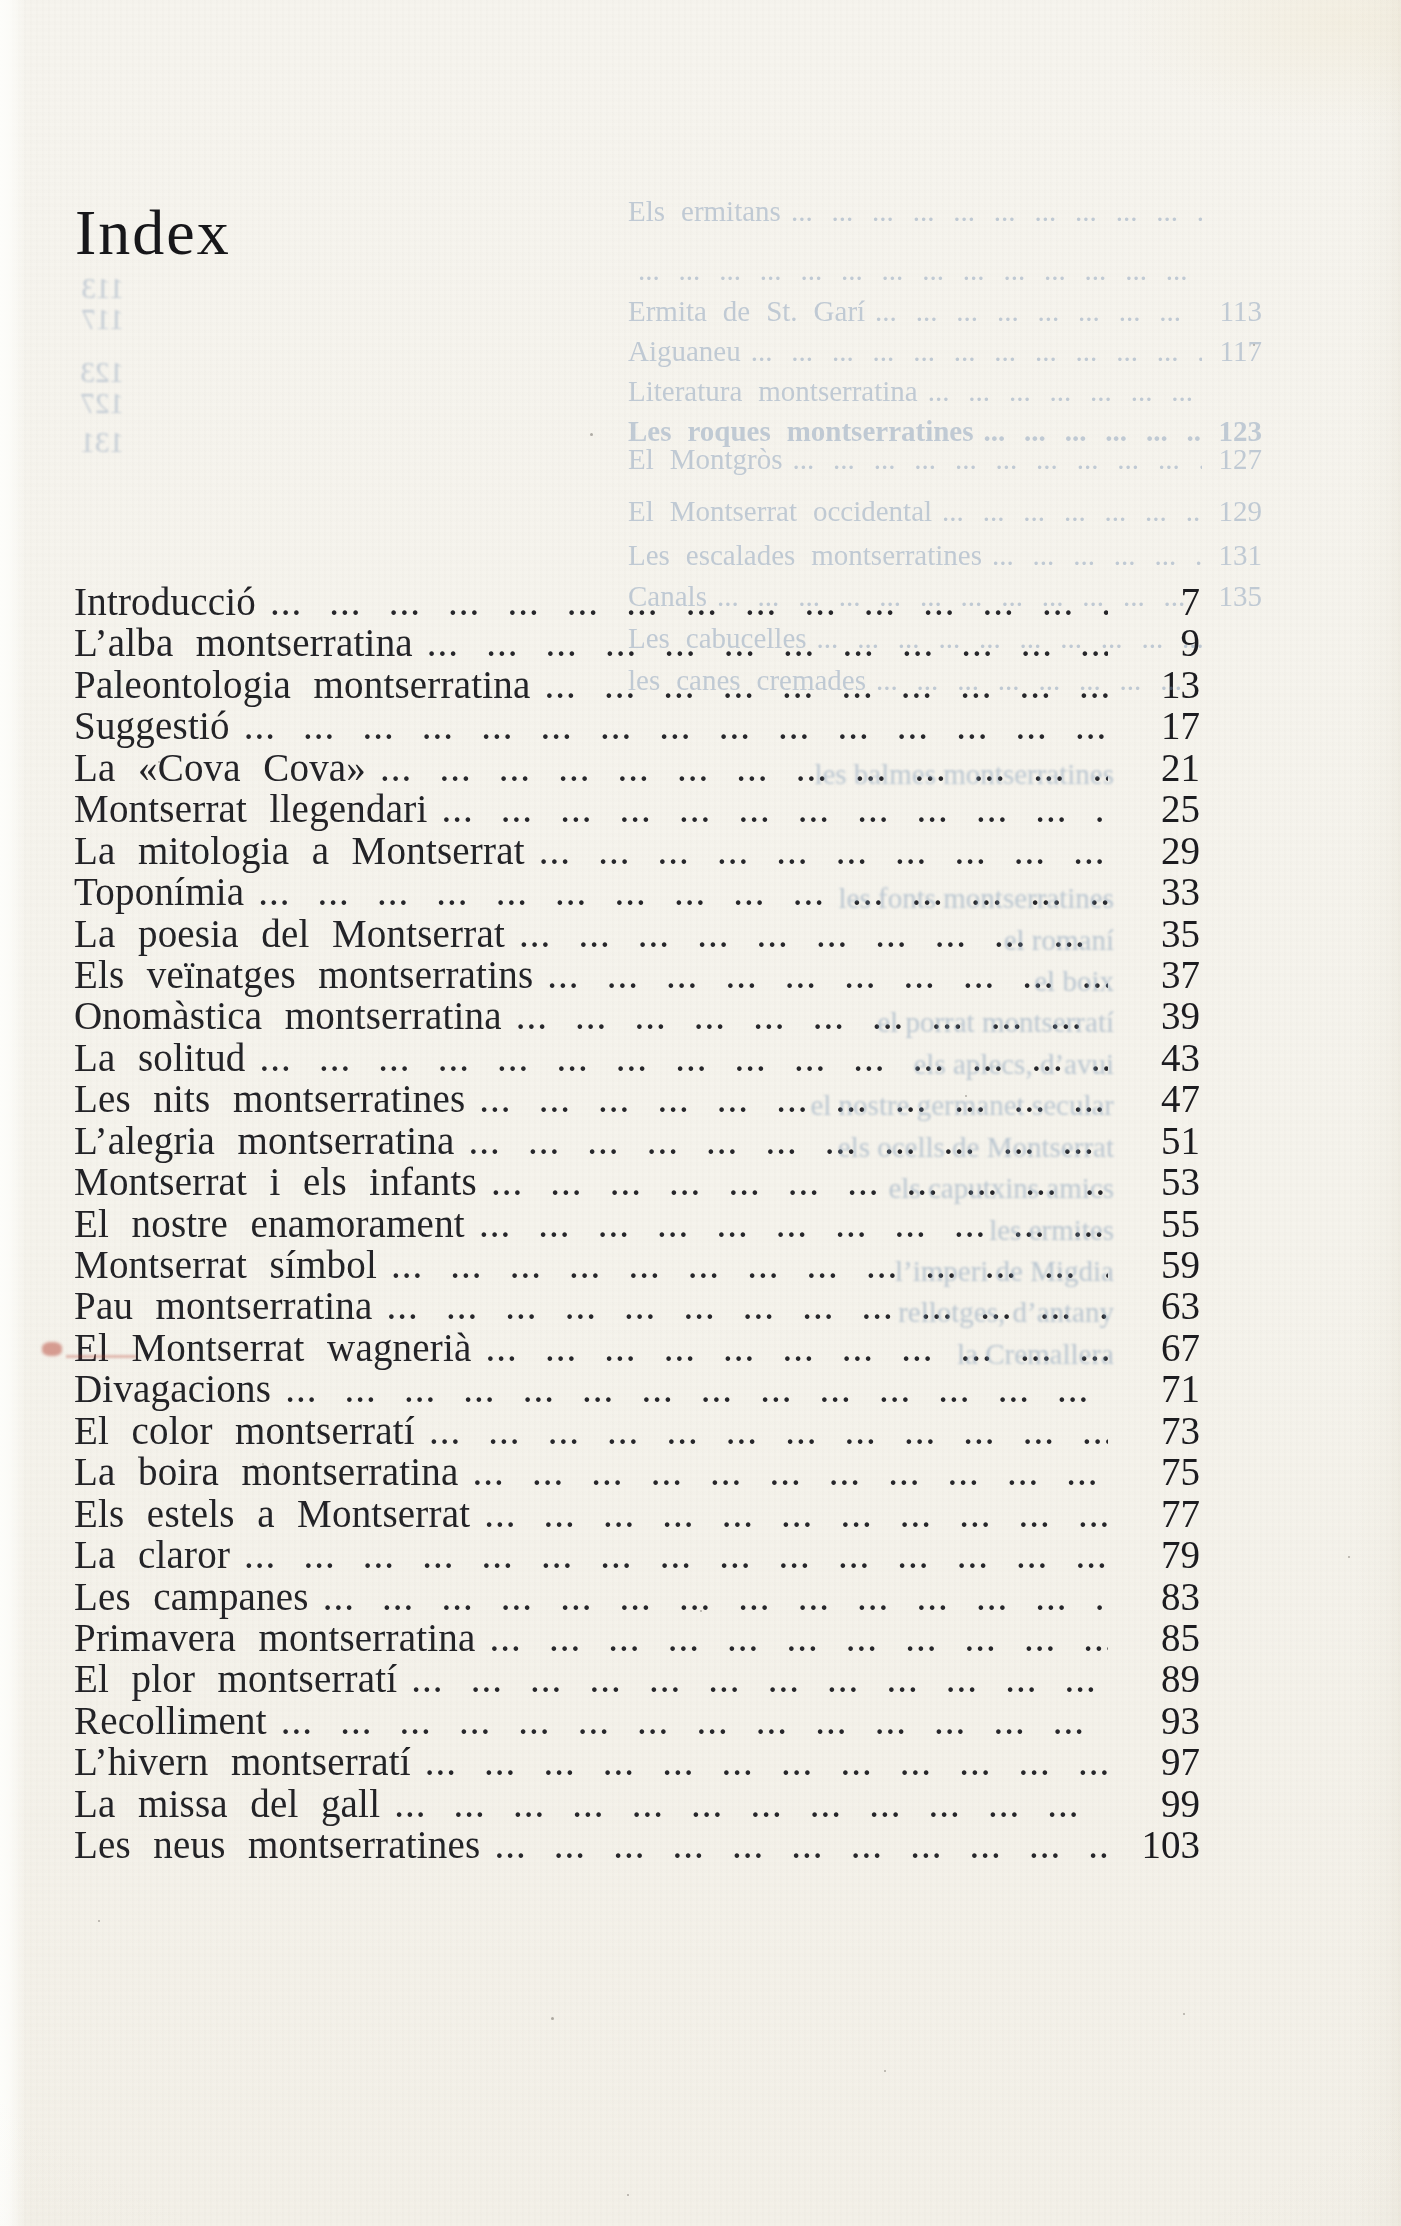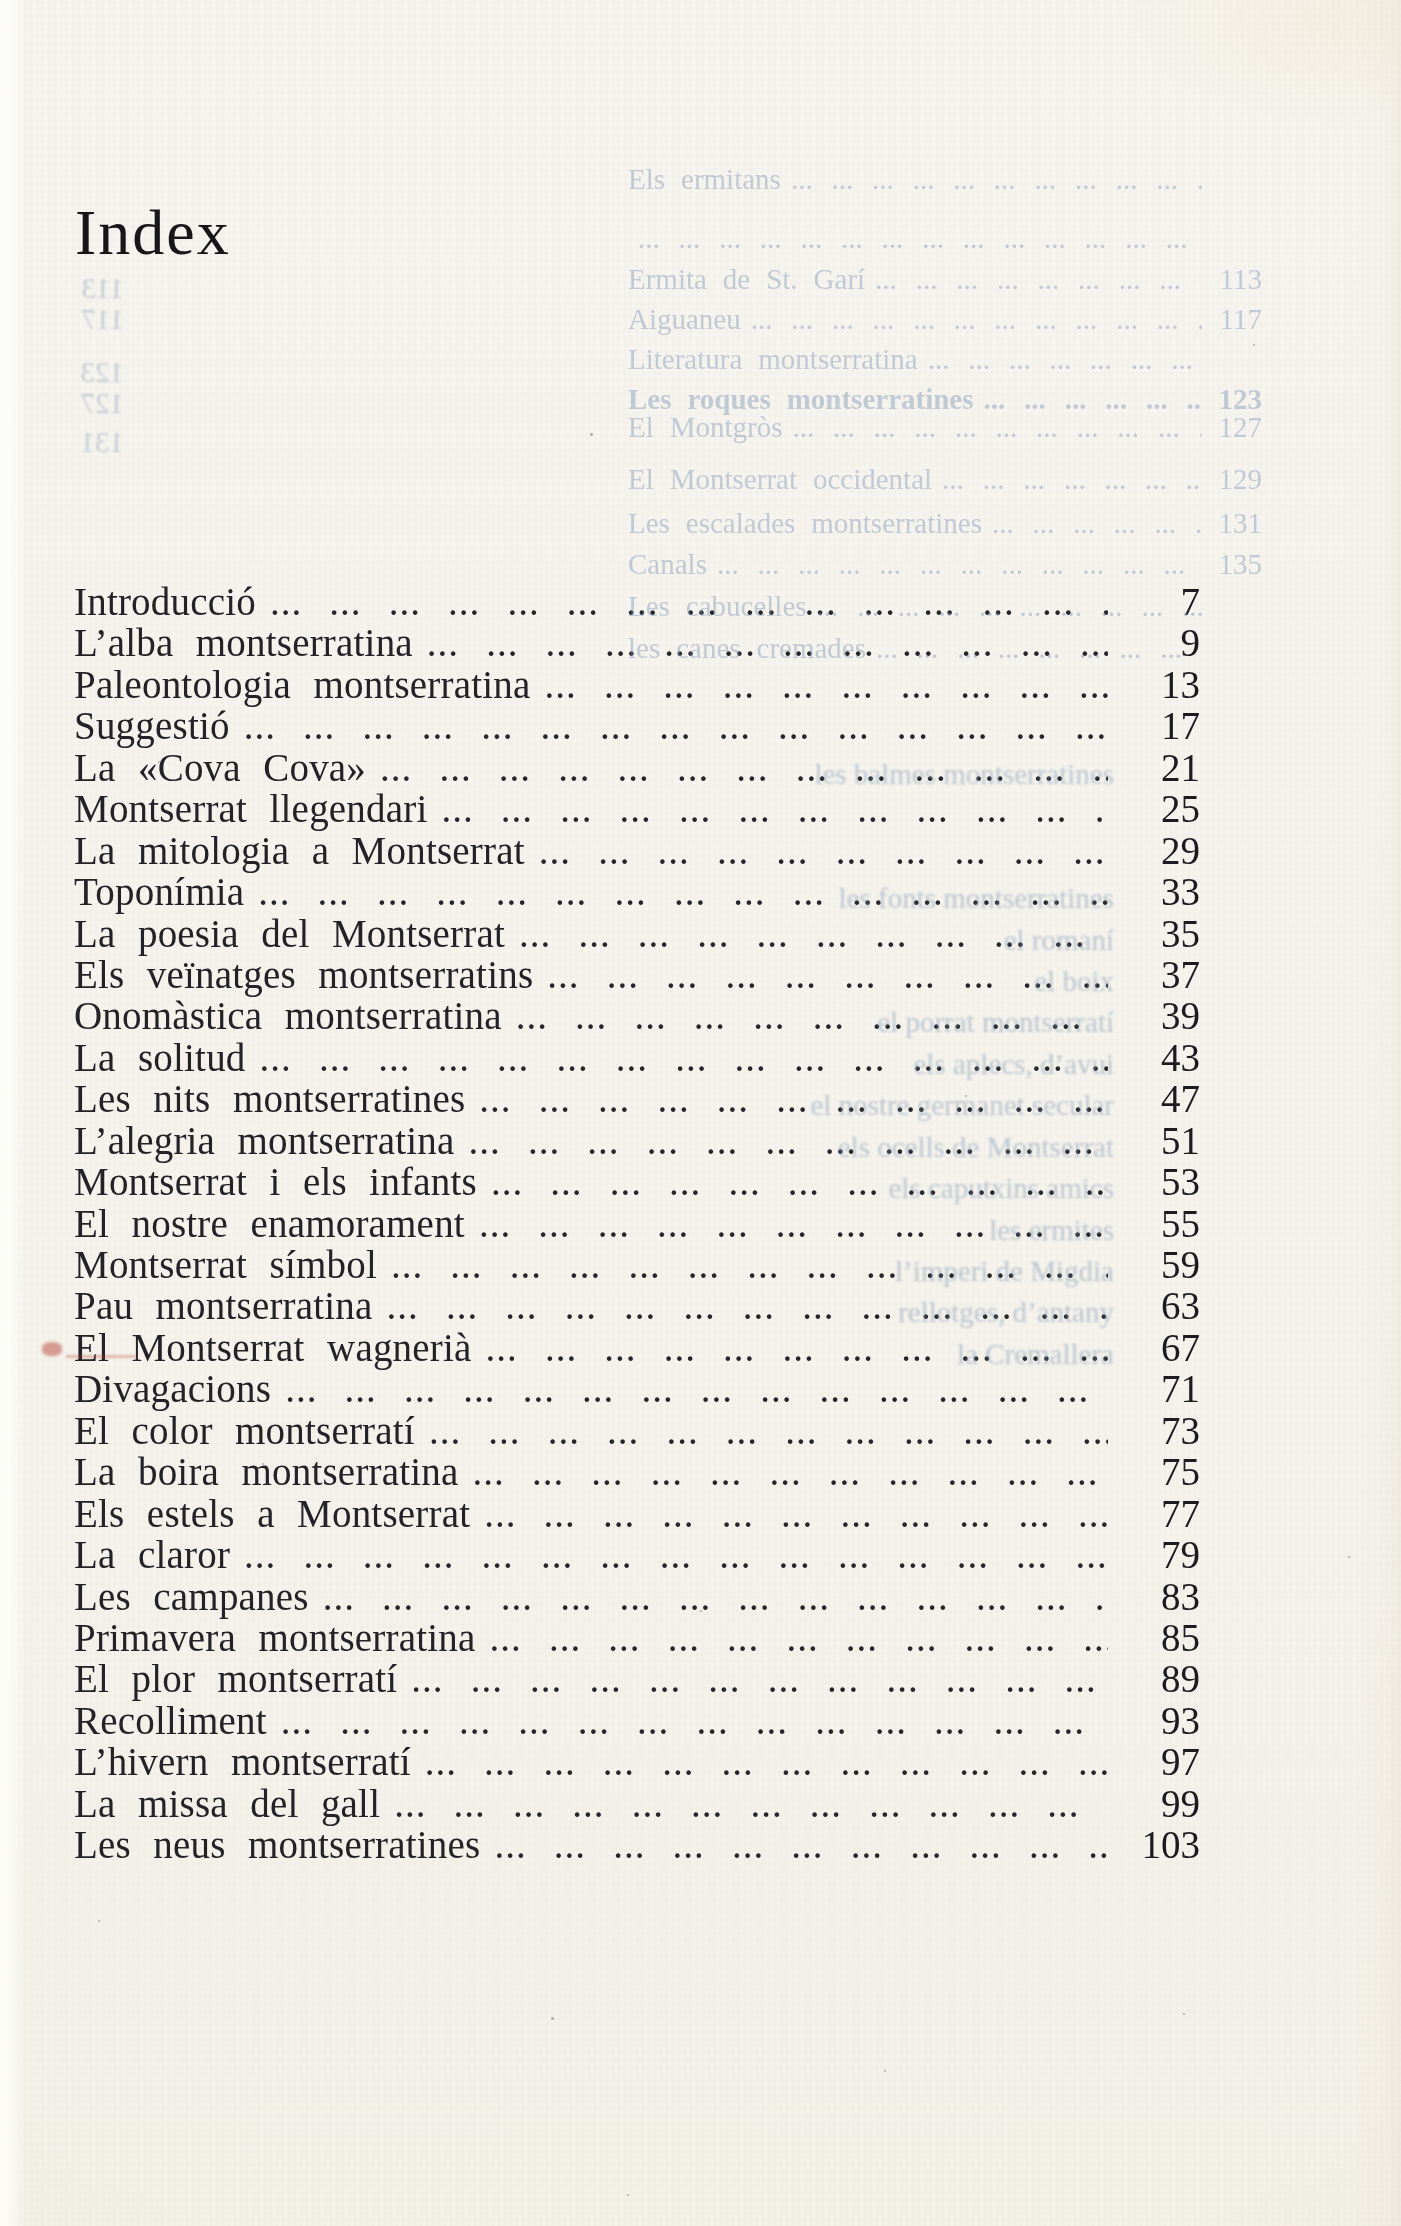--- a/index.html
+++ b/index.html
@@ -34,21 +34,21 @@
   .toc-title{flex:0 0 auto;word-spacing:.32em;letter-spacing:.2px;}
   .leader{
     flex:1 1 auto;overflow:hidden;white-space:nowrap;
     word-spacing:.42em;letter-spacing:1px;padding-left:14px;color:#26262a;
   }
   .pageno{flex:0 0 92px;text-align:right;color:#1c1c20;}
   
   .ghost-row{
     position:absolute;left:628px;width:634px;display:flex;align-items:baseline;
     font-size:29px;line-height:32px;color:rgba(118,146,178,.42);
-    filter:blur(0.7px);white-space:nowrap;
+    filter:blur(0.7px);white-space:nowrap;margin-top:32px;
   }
   .ghost-title{flex:0 0 auto;word-spacing:.3em;}
   .ghost-leader{flex:1 1 auto;overflow:hidden;white-space:nowrap;padding-left:10px;word-spacing:.4em;}
   .ghost-page{flex:0 0 60px;text-align:right;}
   .ghost-num{
     position:absolute;left:64px;width:60px;font-size:29px;
     color:rgba(120,146,178,.40);transform:scaleX(-1);filter:blur(0.8px);
   }
   .row-ghost{
     position:absolute;right:86px;top:7px;font-size:29px;

